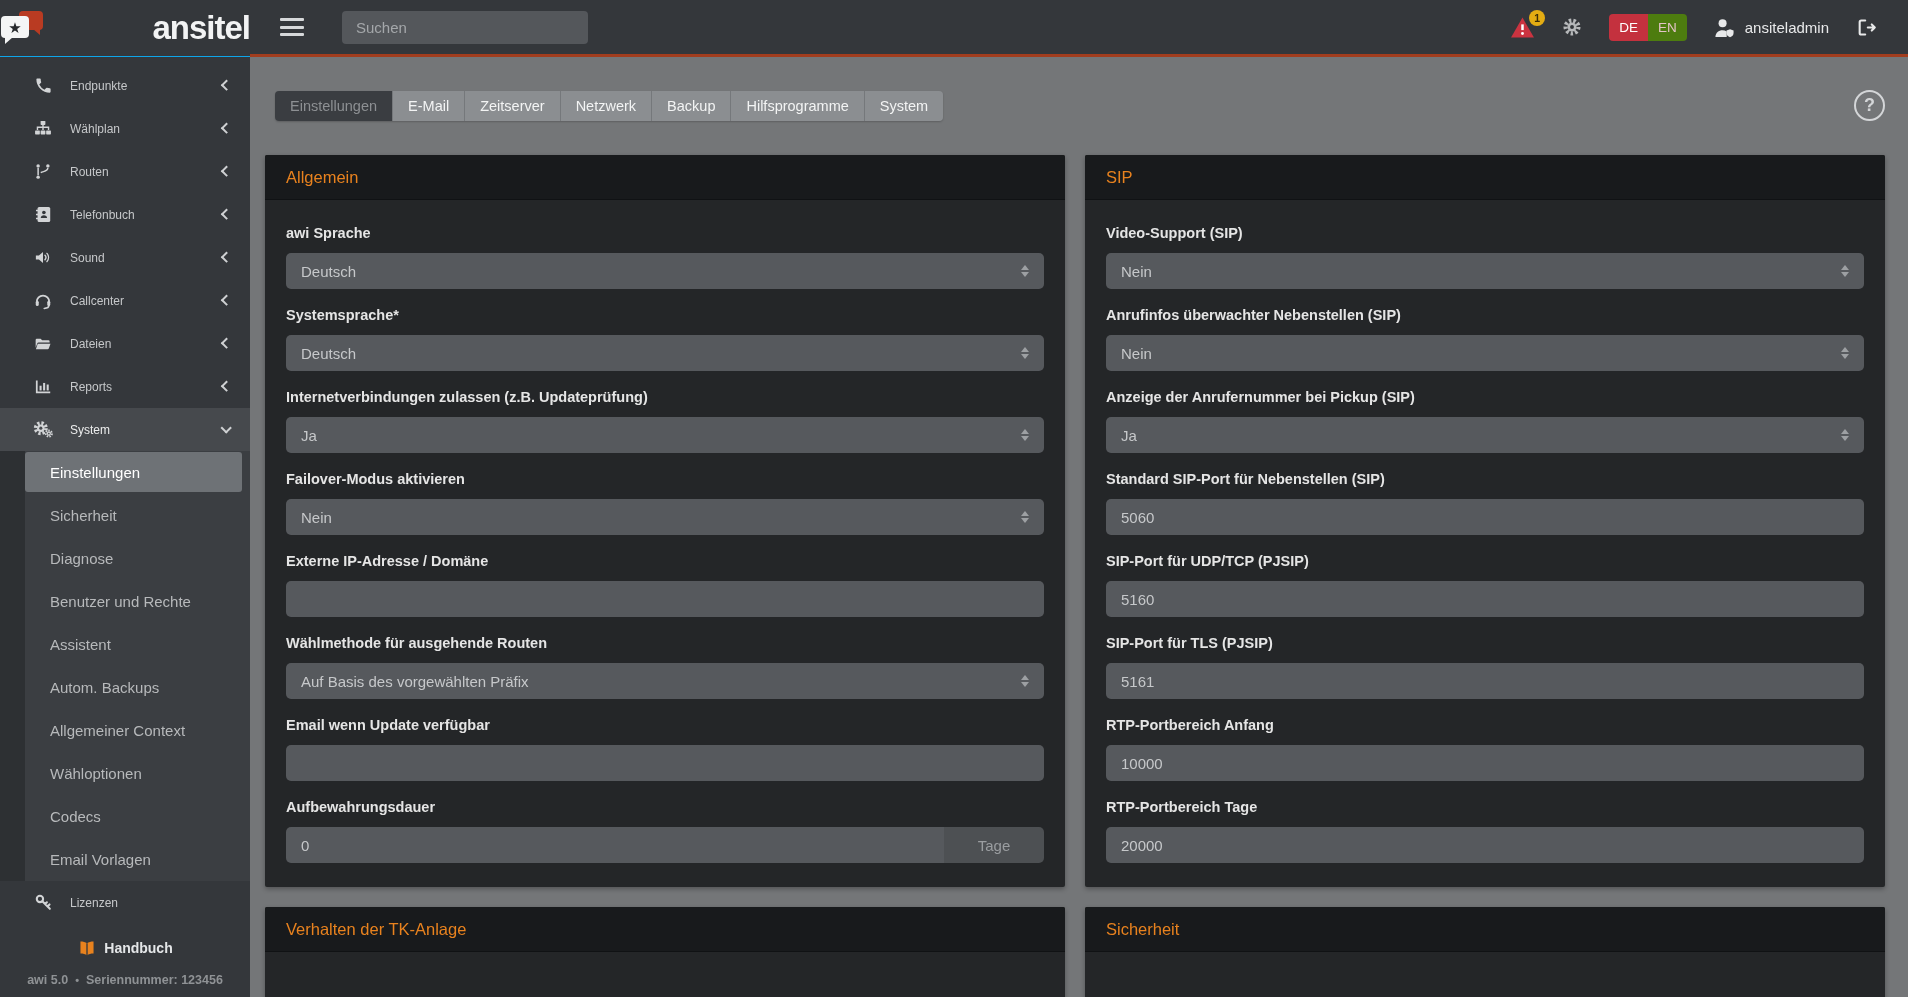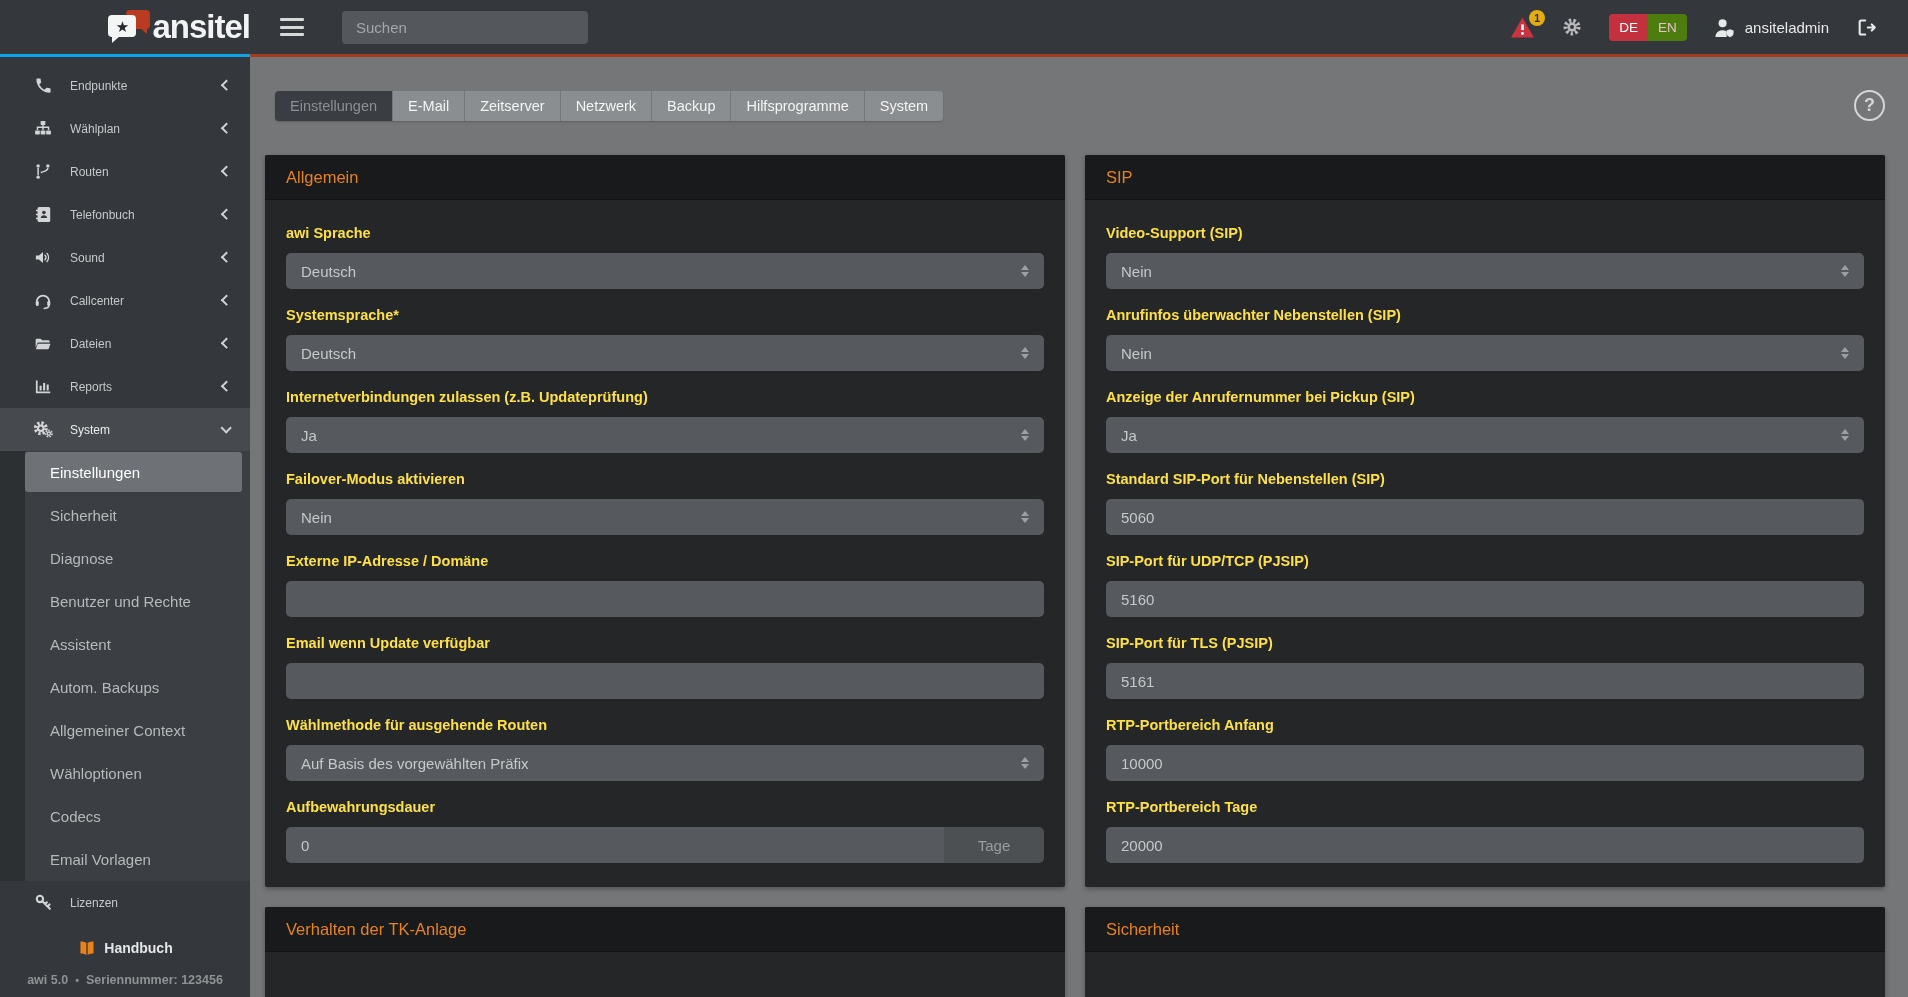--- a/index.html
+++ b/index.html
@@ -3,21 +3,21 @@
 <meta charset="utf-8">
 <style>
   * { box-sizing: border-box; margin: 0; padding: 0; }
   html,body { width:1908px; height:997px; overflow:hidden; }
   body { font-family:"Liberation Sans", sans-serif; background:#747678; color:#c6c8ca; }
 
   .app { display:flex; width:100%; height:100%; }
 
   
   .sidebar { width:250px; min-width:250px; background:#34373b; display:flex; flex-direction:column; height:100%; }
-  .logo { height:57px; display:flex; align-items:center; justify-content:flex-end; gap:1px; border-bottom:3px solid #0ea5e9; }
+  .logo { height:57px; display:flex; align-items:center; justify-content:space-between; gap:1px; border-bottom:1px solid #0ea5e9; }
   .logo-mark { position:relative; width:44px; height:38px; }
   .logo-bubble-back { position:absolute; right:1px; top:2px; width:24px; height:19px; background:#b93b22; border-radius:4px; }
   .logo-bubble-back::after { content:""; position:absolute; right:3px; bottom:-5px; border-left:7px solid transparent; border-top:6px solid #b93b22; }
   .logo-bubble-front { position:absolute; left:1px; top:7px; width:28px; height:22px; background:#f4f5f5; border-radius:4px; display:flex; align-items:center; justify-content:center; }
   .logo-bubble-front::before { content:"★"; color:#26292c; font-size:15px; line-height:1; }
   .logo-bubble-front::after { content:""; position:absolute; left:4px; bottom:-6px; border-right:8px solid transparent; border-top:7px solid #f4f5f5; }
   .logo-text { font-size:33px; font-weight:bold; color:#f2f3f4; letter-spacing:-1px; }
 
   .nav { flex:1; padding-top:7px; display:flex; flex-direction:column; }
   .nav-item { height:43px; display:flex; align-items:center; padding:0 20px 0 30px; cursor:pointer; color:#c6c8ca; font-size:12px; }
@@ -67,21 +67,21 @@
 
   .panel-grid { display:grid; grid-template-columns:1fr 1fr; column-gap:20px; row-gap:20px; }
   .panel { background:#242628; border-radius:2px; box-shadow:0 2px 5px rgba(0,0,0,0.3); overflow:hidden; }
   .panel-header { background:#181a1c; height:45px; display:flex; align-items:center; padding:0 21px; border-bottom:1px solid #101214; }
   .panel-title { color:#e8821e; font-size:16.5px; }
   .panel-body { padding:25px 21px 24px 21px; }
   .panel-stub { height:110px; }
 
   .field { margin-bottom:18px; }
   .field:last-child { margin-bottom:0; }
-  .field-label { font-weight:bold; color:#fde047; font-size:14.5px; margin-bottom:12px; }
+  .field-label { font-weight:bold; color:#e5e5e5; font-size:14.5px; margin-bottom:12px; }
   .select { height:36px; background:#56595d; border-radius:5px; display:flex; align-items:center; justify-content:space-between; padding:0 15px; color:#c6c8ca; font-size:15px; cursor:pointer; }
   .sorter { display:flex; flex-direction:column; gap:2.5px; }
   .tri-up { width:0; height:0; border-left:4.2px solid transparent; border-right:4.2px solid transparent; border-bottom:5px solid #9da0a3; }
   .tri-down { width:0; height:0; border-left:4.2px solid transparent; border-right:4.2px solid transparent; border-top:5px solid #9da0a3; }
   .text-input { width:100%; height:36px; background:#56595d; border:none; border-radius:5px; padding:0 15px; color:#c6c8ca; font-size:15px; outline:none; font-family:"Liberation Sans", sans-serif; }
   .input-group { display:flex; }
   .input-group .text-input { flex:1; border-radius:5px 0 0 5px; }
   .addon { width:100px; background:#4d5053; color:#9a9da0; display:flex; align-items:center; justify-content:center; border-radius:0 5px 5px 0; font-size:15px; }
 
   svg { display:block; }
@@ -381,33 +381,33 @@
                   </span>
               </div>
             </div>
 
             <div class="field">
               <div class="field-label">Externe IP-Adresse / Domäne</div>
               <input class="text-input" type="text" value="" style="">
             </div>
 
             <div class="field">
+              <div class="field-label">Wählmethode für ausgehende Routen</div>
+              <div class="select">
+                <span>Auf Basis des vorgewählten Präfix</span>
+                <span class="sorter">
+                    <span class="tri-up"></span>
+                    <span class="tri-down"></span>
+                  </span>
+              </div>
+            </div>
+
+            <div class="field">
               <div class="field-label">Email wenn Update verfügbar</div>
               <input class="text-input" type="text" value="" style="">
-            </div>
-
-            <div class="field">
-              <div class="field-label">Wählmethode für ausgehende Routen</div>
-              <div class="select">
-                <span>Auf Basis des vorgewählten Präfix</span>
-                <span class="sorter">
-                    <span class="tri-up"></span>
-                    <span class="tri-down"></span>
-                  </span>
-              </div>
             </div>
 
             <div class="field">
               <div class="field-label">Aufbewahrungsdauer</div>
               <div class="input-group">
                 <input class="text-input" type="text" value="0" style="">
                 <span class="addon">Tage</span>
               </div>
             </div>
 

